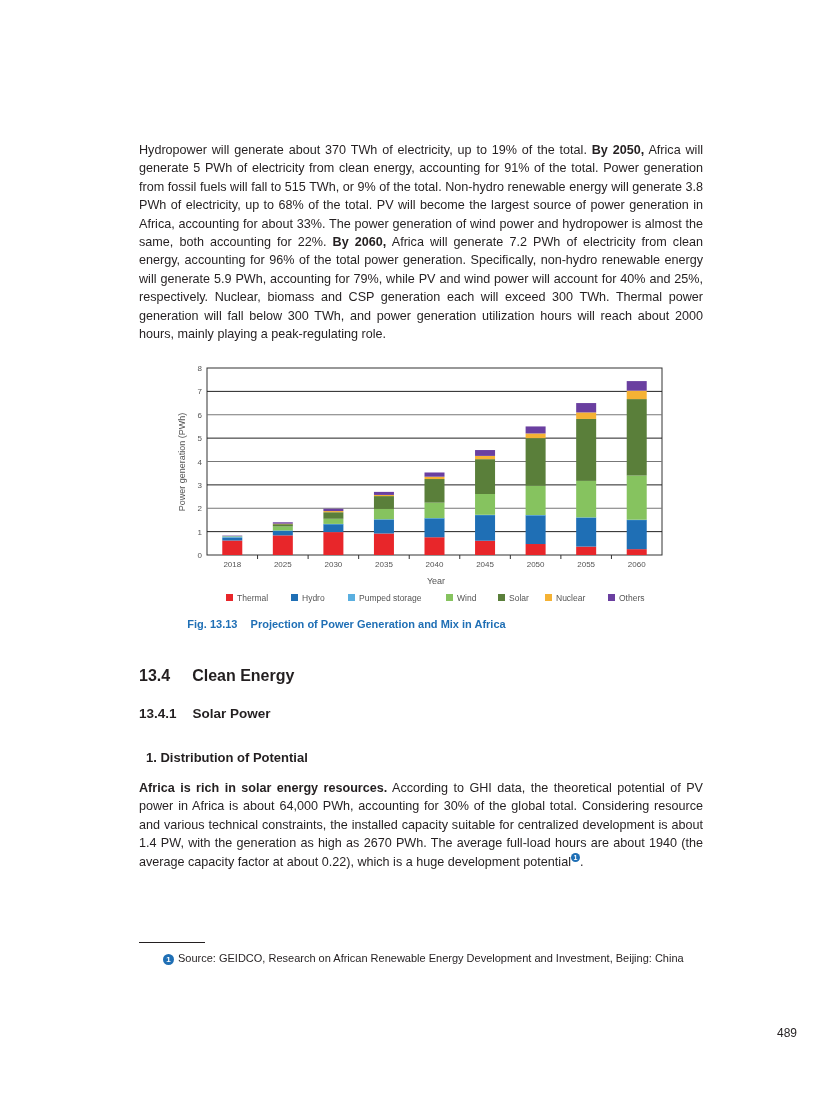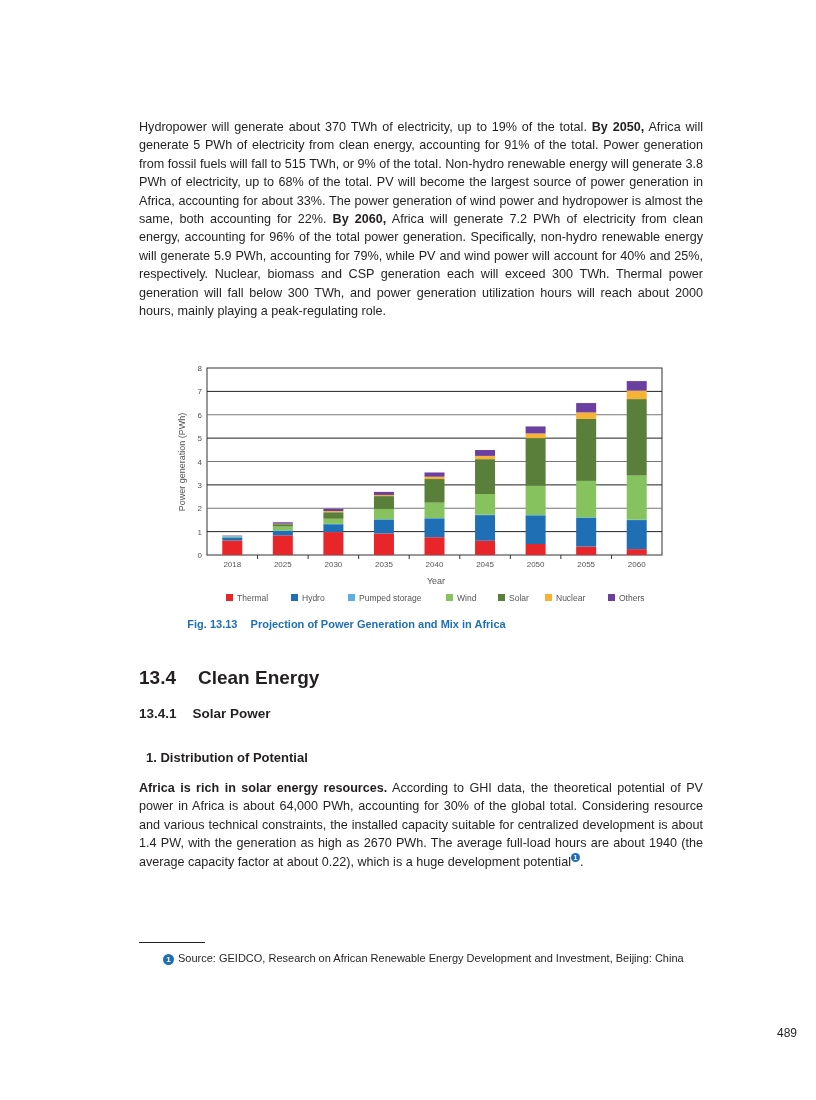--- a/index.html
+++ b/index.html
@@ -1,26 +1,26 @@
 <!DOCTYPE html>
 <html><head>
 <meta charset="utf-8">
 <style>
   html, body { margin: 0; padding: 0; background: #ffffff; }
   body { width: 816px; height: 1100px; position: relative; overflow: hidden;
          font-family: "Liberation Sans", sans-serif; color: #231f20; }
   .para { position: absolute; left: 139px; width: 564px; font-size: 12.6px; line-height: 18.4px;
           text-align: justify; margin: 0; }
   .para b { font-weight: bold; }
-  #p1 { top: 118px; }
+  #p1 { top: 141px; }
   #chart { position: absolute; left: 170px; top: 360px; width: 500px; height: 250px; }
   #fig-caption { position: absolute; top: 618px; left: 0; width: 693px; text-align: center;
                  font-size: 11px; font-weight: bold; color: #1f6fb5; }
   #fig-caption .num { margin-right: 10px; }
-  .h2 { position: absolute; left: 139px; top: 667px; font-size: 19px; font-weight: bold; margin: 0; }
+  .h2 { position: absolute; left: 139px; top: 667px; font-size: 16px; font-weight: bold; margin: 0; }
   .h2 .num { margin-right: 22px; }
   .h3 { position: absolute; left: 139px; top: 706px; font-size: 13.5px; font-weight: bold; margin: 0; }
   .h3 .num { margin-right: 16px; }
   .h4 { position: absolute; left: 139px; top: 743px; font-size: 13px; font-weight: bold; margin: 7px; }
   #p2 { top: 779px; }
   .fnref { display: inline-block; width: 9px; height: 9px; border-radius: 50%; background: #1f6fb5;
            color: #fff; font-size: 7px; line-height: 9px; text-align: center; vertical-align: super;
            font-weight: bold; }
   #fn-rule { position: absolute; left: 139px; top: 942px; width: 66px; height: 1px; background: #231f20; }
   #footnote { position: absolute; left: 139px; top: 950px; width: 564px; font-size: 11px; line-height: 17px;

